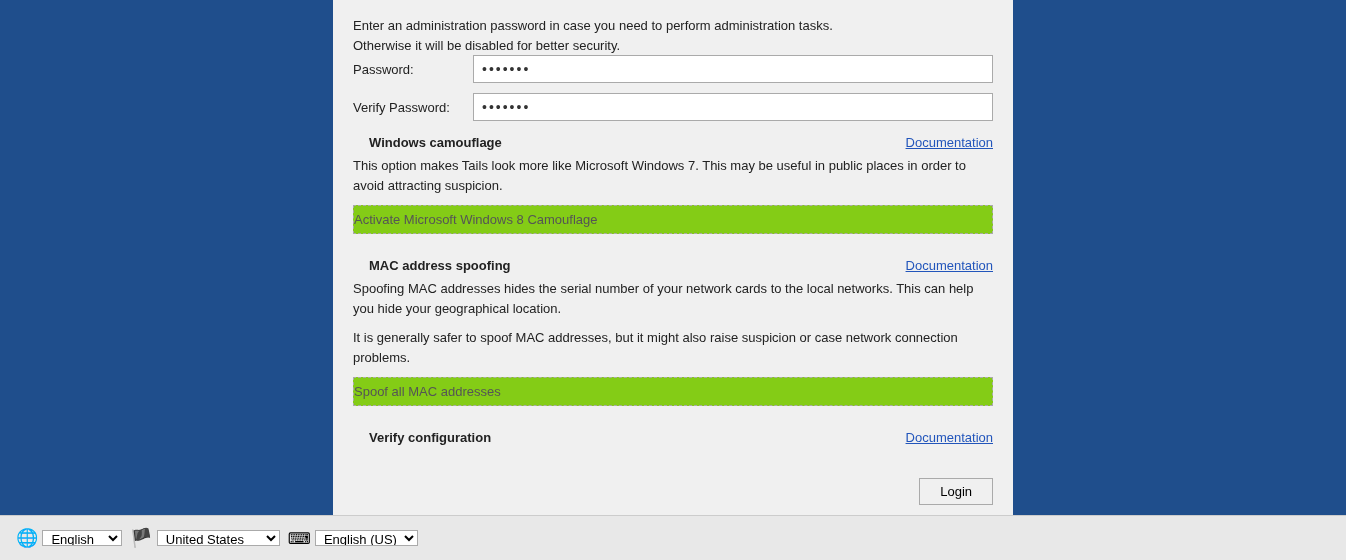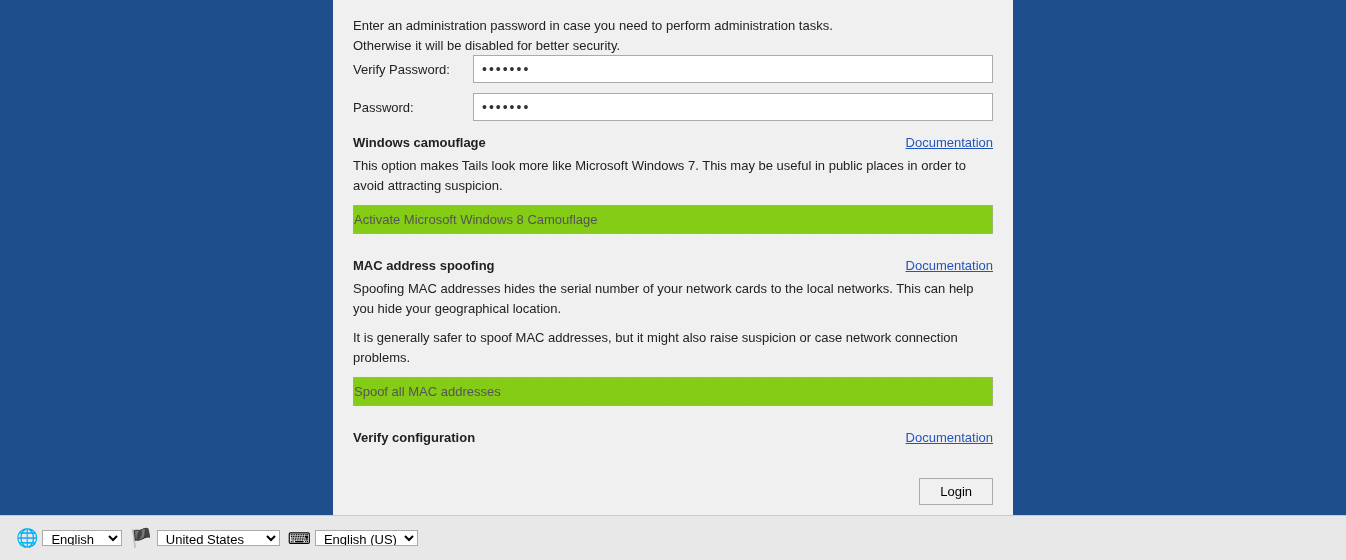--- a/index.html
+++ b/index.html
@@ -65,20 +65,21 @@
       color: #333;
       letter-spacing: 2px;
     }
 
     .section-header {
       display: flex;
       align-items: center;
       justify-content: space-between;
       margin-top: 14px;
       margin-bottom: 6px;
+      margin-left: 16px;
     }
     .section-title {
       font-weight: bold;
       font-size: 13px;
       color: #222;
     }
     .documentation-link {
       color: #2255bb;
       font-size: 13px;
       text-decoration: underline;
@@ -153,27 +154,27 @@
 <div class="main-panel">
 
   
   <div class="intro-text">
     <span>Enter an administration password in case you need to perform administration tasks.</span><br>
     <span>Otherwise it will be disabled for better security.</span>
   </div>
 
   
   <div class="field-row">
+    <span class="field-label">Password:</span>
+    <input class="field-input" type="password" value="1234567" style="">
+  </div>
+
+  
+  <div class="field-row">
     <span class="field-label">Verify Password:</span>
-    <input class="field-input" type="password" value="1234567" style="">
-  </div>
-
-  
-  <div class="field-row">
-    <span class="field-label">Password:</span>
     <input class="field-input" type="password" value="1234567" style="">
   </div>
 
   
   <div class="section-header">
     <span class="section-title">Windows camouflage</span>
     <a class="documentation-link">Documentation</a>
   </div>
   <div class="section-body">This option makes Tails look more like Microsoft Windows 7. This may be useful in public places in order to avoid attracting suspicion.</div>
   <button class="checkbox-button">Activate Microsoft Windows 8 Camouflage</button>

